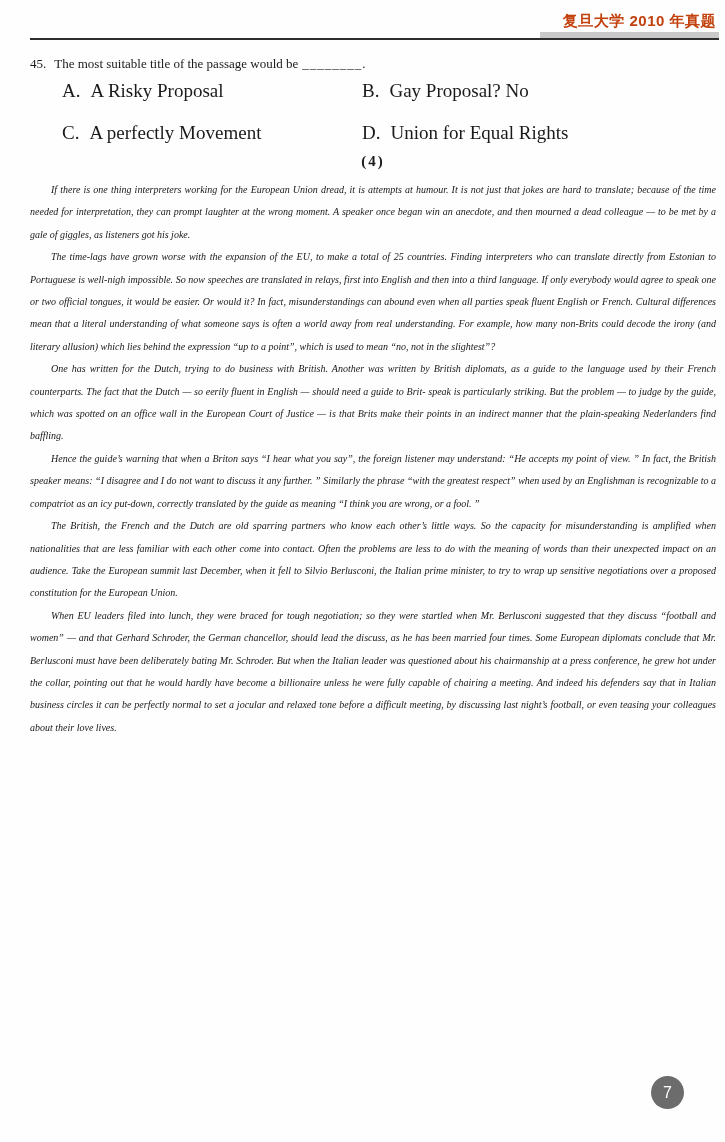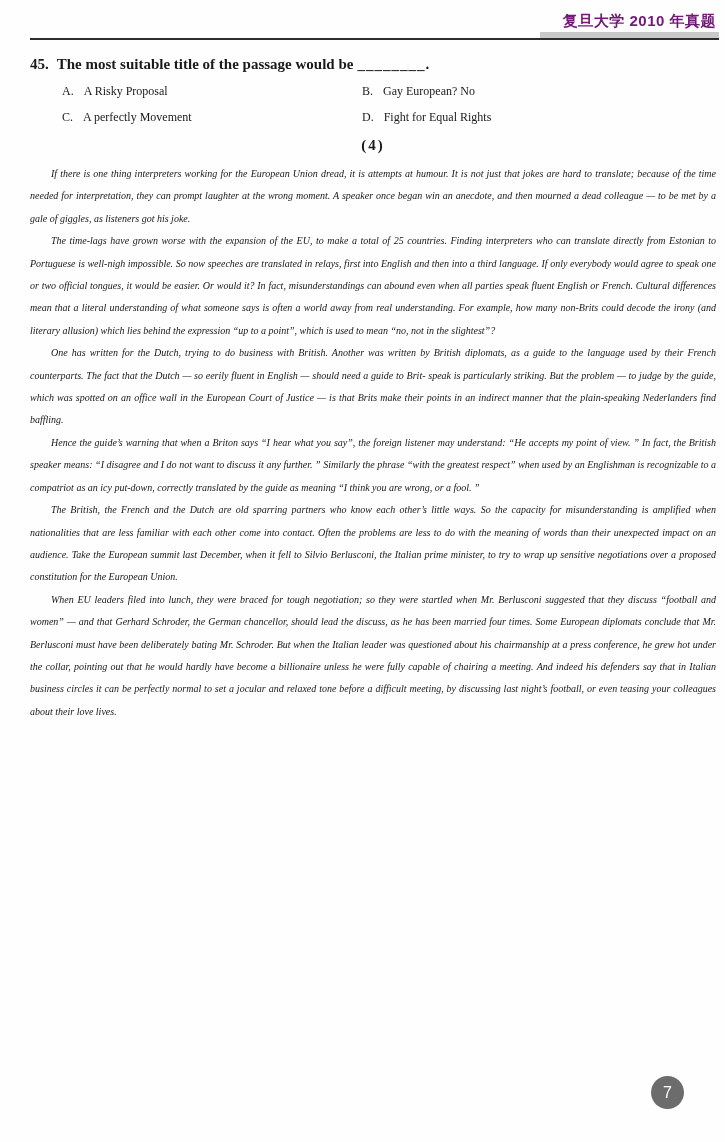--- a/index.html
+++ b/index.html
@@ -14,21 +14,21 @@
   }
   
   .header-title {
     position: absolute;
     top: 12px;
     right: 9px;
     font-family: "Liberation Sans", "DejaVu Sans", sans-serif;
     font-weight: bold;
     font-size: 15px;
     letter-spacing: 0.5px;
-    color: #701a75;
+    color: #c2410c;
   }
   .header-accent-bar {
     position: absolute;
     left: 540px;
     right: 6px;
     top: 32px;
     height: 6px;
     background: #c9c9c9;
   }
   .header-rule {
@@ -39,37 +39,37 @@
     border-top: 2px solid #2e2e2e;
   }
   
   .content {
     position: absolute;
     left: 30px;
     right: 9px;
     top: 52px;
   }
   .q-stem {
-    font-weight: bold;
-    font-size: 15px;
+    font-weight: normal;
+    font-size: 13px;
     line-height: 24px;
     white-space: nowrap;
   }
   .q-num { margin-right: 8px; }
   .q-blank {
     letter-spacing: 1px;
     margin-left: 4px;
   }
   .options {
     display: grid;
     grid-template-columns: 300px auto;
     margin-left: 32px;
     margin-top: 4px;
-    row-gap: 4px;
-    font-size: 12px;
+    row-gap: 20px;
+    font-size: 19px;
     line-height: 22px;
   }
   .option { white-space: nowrap; }
   .opt-label { margin-right: 10px; }
   
   .section-label {
     text-align: center;
     font-weight: bold;
     font-size: 15px;
     margin-top: 9px;
@@ -117,27 +117,27 @@
 
     <div class="q-stem">
       <span class="q-num">45.</span><span>The most suitable title of the passage would be</span><span class="q-blank">________</span><span>.</span>
     </div>
 
     <div class="options">
       <div class="option">
         <span class="opt-label">A.</span><span>A Risky Proposal</span>
       </div>
       <div class="option">
-        <span class="opt-label">B.</span><span>Gay European? No</span>
+        <span class="opt-label">B.</span><span>Gay Proposal? No</span>
       </div>
       <div class="option">
         <span class="opt-label">C.</span><span>A perfectly Movement</span>
       </div>
       <div class="option">
-        <span class="opt-label">D.</span><span>Fight for Equal Rights</span>
+        <span class="opt-label">D.</span><span>Union for Equal Rights</span>
       </div>
     </div>
 
     <div class="section-label">(4)</div>
 
     <div class="passage">
       <p>If there is one thing interpreters working for the European Union dread, it is attempts at humour. It is not just that jokes are hard to translate; because of the time needed for interpretation, they can prompt laughter at the wrong moment. A speaker once began win an anecdote, and then mourned a dead colleague — to be met by a gale of giggles, as listeners got his joke.</p>
       <p>The time-lags have grown worse with the expansion of the EU, to make a total of 25 countries. Finding interpreters who can translate directly from Estonian to Portuguese is well-nigh impossible. So now speeches are translated in relays, first into English and then into a third language. If only everybody would agree to speak one or two official tongues, it would be easier. Or would it? In fact, misunderstandings can abound even when all parties speak fluent English or French. Cultural differences mean that a literal understanding of what someone says is often a world away from real understanding. For example, how many non-Brits could decode the irony (and literary allusion) which lies behind the expression “up to a point”, which is used to mean “no, not in the slightest”?</p>
       <p>One has written for the Dutch, trying to do business with British. Another was written by British diplomats, as a guide to the language used by their French counterparts. The fact that the Dutch — so eerily fluent in English — should need a guide to Brit- speak is particularly striking. But the problem — to judge by the guide, which was spotted on an office wall in the European Court of Justice — is that Brits make their points in an indirect manner that the plain-speaking Nederlanders find baffling.</p>
       <p>Hence the guide’s warning that when a Briton says “I hear what you say”, the foreign listener may understand: “He accepts my point of view. ” In fact, the British speaker means: “I disagree and I do not want to discuss it any further. ” Similarly the phrase “with the greatest respect” when used by an Englishman is recognizable to a compatriot as an icy put-down, correctly translated by the guide as meaning “I think you are wrong, or a fool. ”</p>

